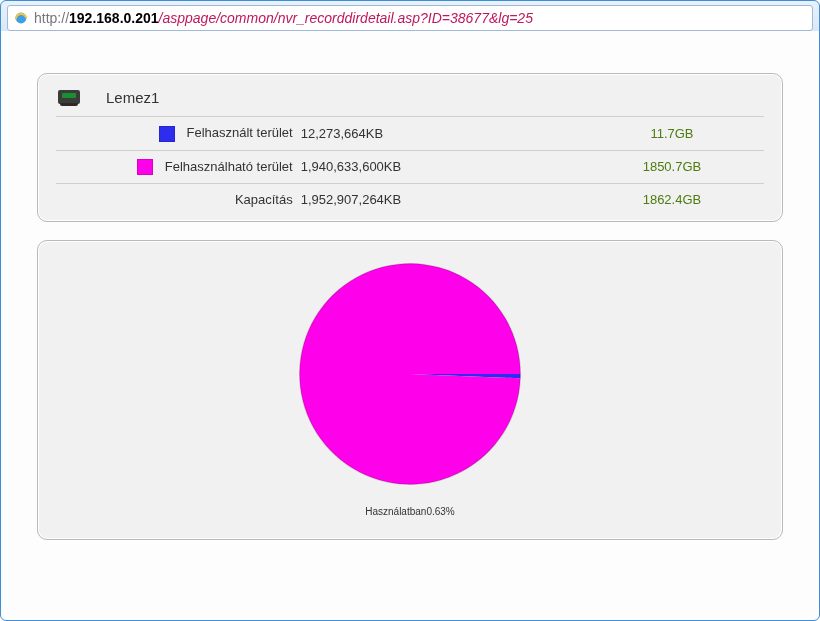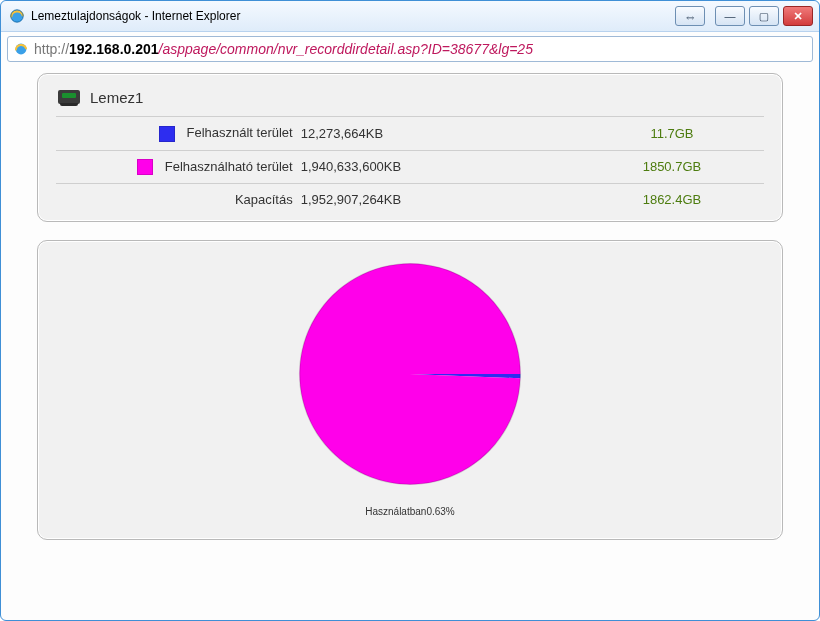--- a/index.html
+++ b/index.html
@@ -19,21 +19,21 @@
   .addrbar{height:24px;margin:4px 6px 0 6px;background:#fff;border:1px solid #9fb9d6;border-radius:3px;
     display:flex;align-items:center;padding:0 6px;font-size:14px;color:#1a1a1a;}
   .addrbar .ie-icon-sm{width:14px;height:14px;margin-right:6px;}
   .addrbar .url-unbold{color:#777;}
   .addrbar .url-bold{color:#000;font-weight:600;}
   .addrbar .url-rest{color:#be185d;font-style:italic;}
   .content{position:absolute;top:62px;left:6px;right:6px;bottom:6px;background:#fdfdfd;overflow:auto;}
   .panel{margin:10px 30px 18px 30px;border:1px solid #b9b9b9;border-radius:10px;background:#f1f1f1;
     box-shadow:inset 0 0 0 1px #fff;}
   .panel-inner{padding:10px 18px 6px 18px;}
-  .disk-header{display:flex;align-items:center;gap:10px;padding:4px 0 10px 2px;}
+  .disk-header{display:flex;align-items:center;gap:26px;padding:4px 0 10px 2px;}
   .disk-icon{width:22px;height:18px;position:relative;}
   .disk-icon .body{position:absolute;top:2px;left:0;width:22px;height:14px;background:#3b3b3b;border-radius:2px;}
   .disk-icon .slot{position:absolute;top:5px;left:4px;width:14px;height:5px;background:#1a8f2e;border-radius:1px;}
   .disk-icon .foot{position:absolute;bottom:0;left:2px;width:18px;height:3px;background:#2a2a2a;border-radius:0 0 2px 2px;}
   .disk-name{font-size:15px;color:#333;}
   table.props{width:100%;border-collapse:collapse;}
   table.props td{padding:8px 4px;border-top:1px solid #cfcfcf;vertical-align:middle;}
   table.props tr:first-child td{border-top:1px solid #cfcfcf;}
   .swatch{display:inline-block;width:14px;height:14px;vertical-align:middle;margin-right:8px;border:1px solid rgba(0,0,0,.15);}
   .sw-blue{background:#2d2df0;}
@@ -45,38 +45,20 @@
   .chart-panel{text-align:center;padding:18px 0 22px 0;}
   .pie-wrap{display:inline-block;position:relative;width:230px;height:230px;}
   svg.pie{width:230px;height:230px;}
   .usage-caption{margin-top:14px;font-size:10px;color:#333;}
 </style>
 </head>
 <body>
 
 <div class="window">
 
-  <div class="titlebar">
-    <svg class="ie-icon" viewBox="0 0 16 16">
-      <circle cx="8" cy="8" r="6.2" fill="#3aa0e8"></circle>
-      <path d="M2.2 8.7 A6 6 0 0 1 13.8 7.3" stroke="#f7c23b" stroke-width="2.2" fill="none" stroke-linecap="round"></path>
-      <circle cx="8" cy="8" r="6.2" fill="none" stroke="#0a5fa0" stroke-width="0.8"></circle>
-    </svg>
-    <span class="title-text">Lemeztulajdonságok - Internet Explorer</span>
-    <span class="spacer"></span>
-    <div class="win-btn-group">
-      <div class="win-btn nav">⇔</div>
-    </div>
-    <div style="width:10px"></div>
-    <div class="win-btn-group">
-      <div class="win-btn">—</div>
-      <div class="win-btn">▢</div>
-      <div class="win-btn close">✕</div>
-    </div>
-  </div>
 
   <div class="addrbar">
     <svg class="ie-icon-sm" viewBox="0 0 16 16">
       <circle cx="8" cy="8" r="6.2" fill="#3aa0e8"></circle>
       <path d="M2.2 8.7 A6 6 0 0 1 13.8 7.3" stroke="#f7c23b" stroke-width="2.2" fill="none" stroke-linecap="round"></path>
     </svg>
     <span class="url-unbold">http://</span>
       <span class="url-bold">192.168.0.201</span>
       <span class="url-rest">/asppage/common/nvr_recorddirdetail.asp?ID=38677&amp;lg=25</span>
   </div>

